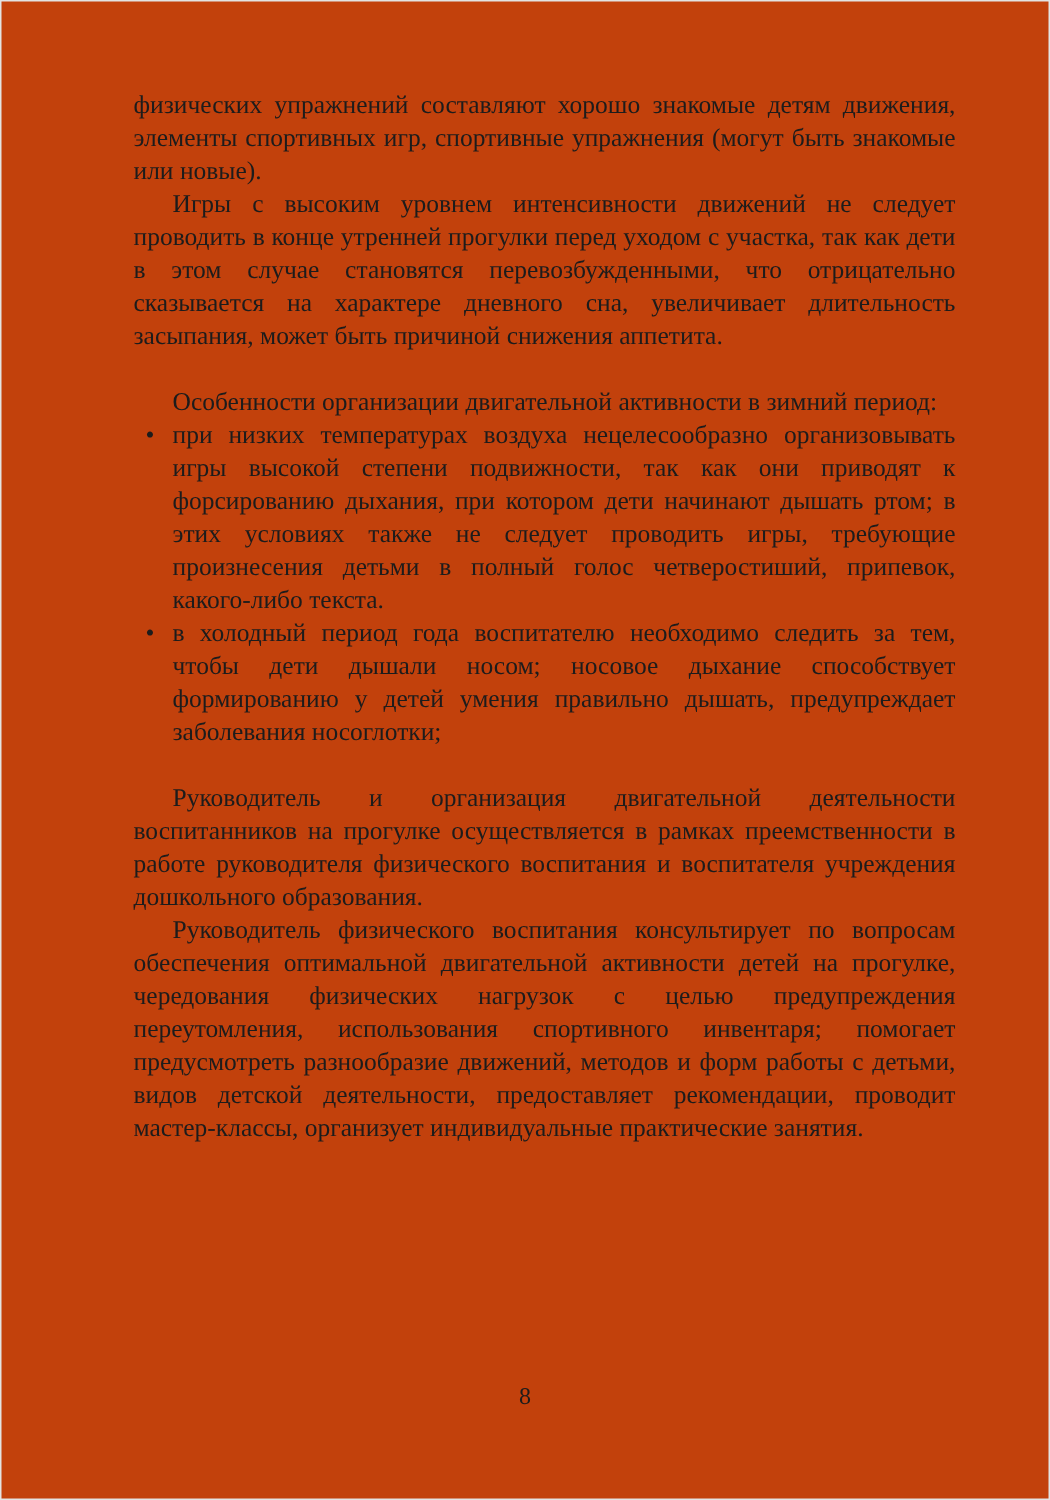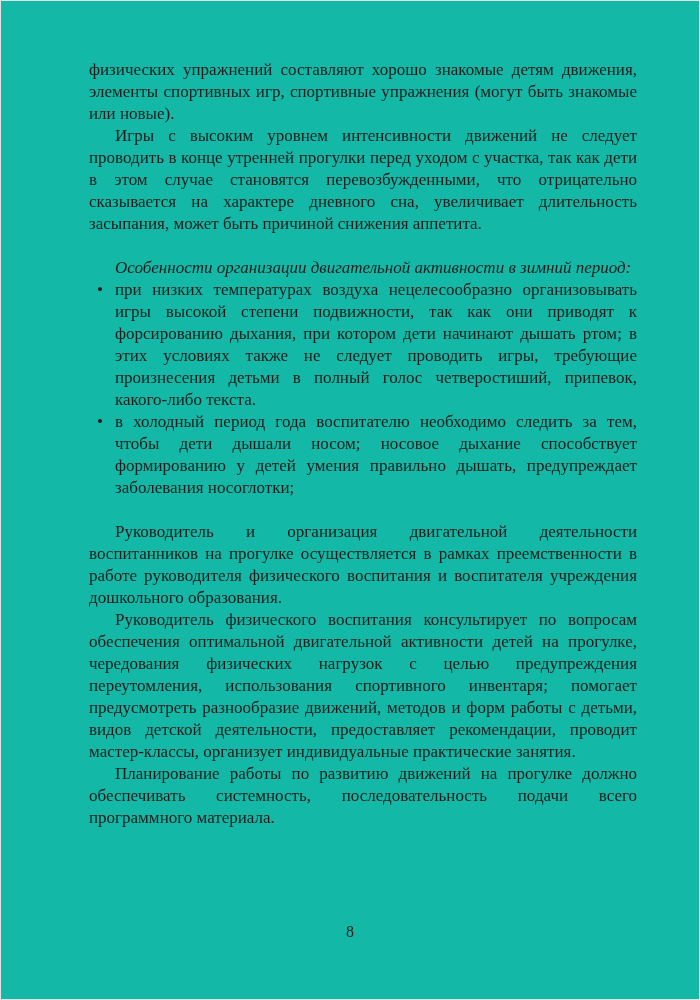--- a/index.html
+++ b/index.html
@@ -1,21 +1,21 @@
 <!DOCTYPE html>
 <html lang="ru"><head>
 <meta charset="utf-8">
 <style>
   * { box-sizing: border-box; }
   html, body { margin: 0; padding: 0; background: #ffffff; }
   .page {
     position: relative;
     width: 700px;
     height: 1000px;
-    background: #14b8a6;
+    background: #c2410c;
     border: 1px solid #e3e3e3;
     overflow: hidden;
     font-family: "Liberation Serif", "DejaVu Serif", serif;
     color: #1c1c1c;
   }
   .text-block {
     position: absolute;
     left: 88px;
     top: 58px;
     width: 548px;
@@ -23,21 +23,21 @@
     line-height: 22px;
     text-align: justify;
     hyphens: auto;
     -webkit-hyphens: auto;
   }
   .text-block p {
     margin: 0;
     text-indent: 26px;
   }
   .text-block p.no-indent { text-indent: 0; }
-  .text-block p.italic { font-style: italic; }
+  .text-block p.italic { }
   .spacer { height: 22px; }
   ul.bullets {
     margin: 0;
     padding: 0;
     list-style: none;
   }
   ul.bullets li {
     position: relative;
     padding-left: 26px;
     text-align: justify;
@@ -77,18 +77,17 @@
       <li>при низких температурах воздуха нецелесообразно организовывать игры высокой степени подвижности, так как они приводят к форсированию дыхания, при котором дети начинают дышать ртом; в этих условиях также не следует проводить игры, требующие произнесения детьми в полный голос четверостиший, припевок, какого-либо текста.</li>
       <li>в холодный период года воспитателю необходимо следить за тем, чтобы дети дышали носом; носовое дыхание способствует формированию у детей умения правильно дышать, предупреждает заболевания носоглотки;</li>
     </ul>
 
     <div class="spacer"></div>
 
     <p>Руководитель и организация двигательной деятельности воспитанников на прогулке осуществляется в рамках преемственности в работе руководителя физического воспитания и воспитателя учреждения дошкольного образования.</p>
 
     <p>Руководитель физического воспитания консультирует по вопросам обеспечения оптимальной двигательной активности детей на прогулке, чередования физических нагрузок с целью предупреждения переутомления, использования спортивного инвентаря; помогает предусмотреть разнообразие движений, методов и форм работы с детьми, видов детской деятельности, предоставляет рекомендации, проводит мастер-классы, организует индивидуальные практические занятия.</p>
 
-    <p>Планирование работы по развитию движений на прогулке должно обеспечивать системность, последовательность подачи всего программного материала.</p>
 
   </div>
 
   <div class="page-number">8</div>
 </div>
 
 </body></html>

